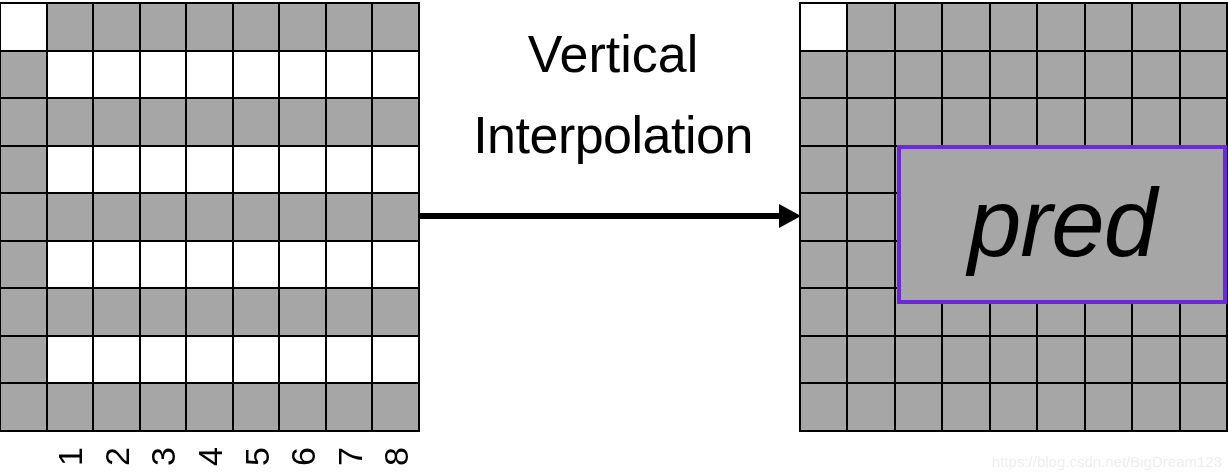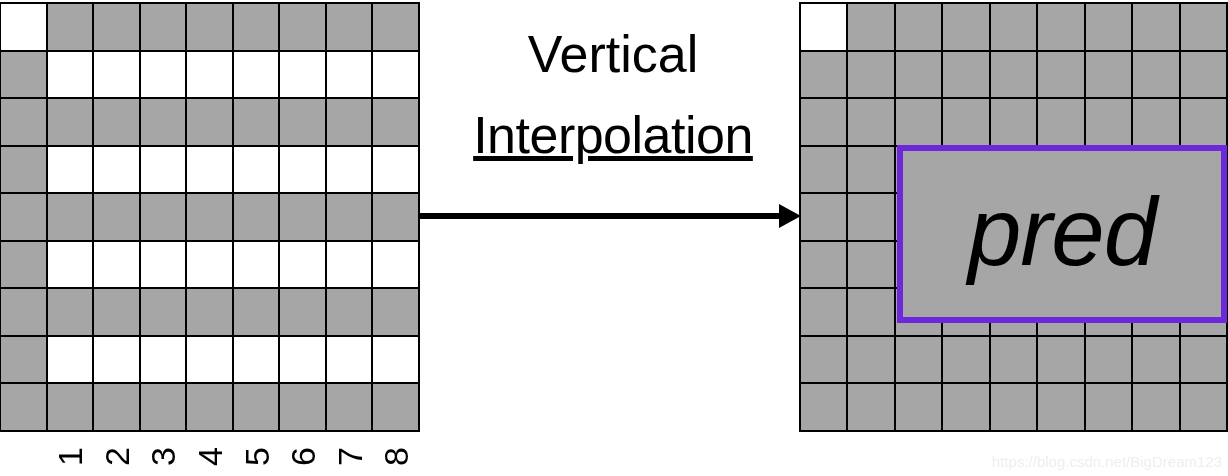--- a/index.html
+++ b/index.html
@@ -40,23 +40,23 @@
 
   #left-grid  { left: 0px;   top: 3px;  width: 419px; height: 428px; }
   #right-grid { left: 800px; top: 3px;  width: 427px; height: 428px; }
 
   
   .pred-region {
     position: absolute;
     left: 897px;
     top: 145px;
     width: 330px;
-    height: 178px;
+    height: 159px;
     background: #a6a6a6;
-    border: 6px solid #6d28d9;
+    border: 4px solid #6d28d9;
     box-sizing: border-box;
     display: flex;
     align-items: center;
     justify-content: center;
     z-index: 5;
   }
   .pred-label {
     font-family: "Liberation Sans", sans-serif;
     font-style: italic;
     font-weight: 400;
@@ -73,21 +73,21 @@
     left: 430px;
     top: 14px;
     width: 366px;
     text-align: center;
     color: #000000;
     font-size: 52px;
     line-height: 1.55;
     font-family: "Liberation Sans", sans-serif;
     white-space: nowrap;
   }
-  .caption .line2 { letter-spacing: -0.5px; text-decoration: underline; }
+  .caption .line2 { letter-spacing: -0.5px; }
 
   
   .arrow {
     position: absolute;
     left: 419px;
     top: 198px;
     width: 382px;
     height: 36px;
   }
 

